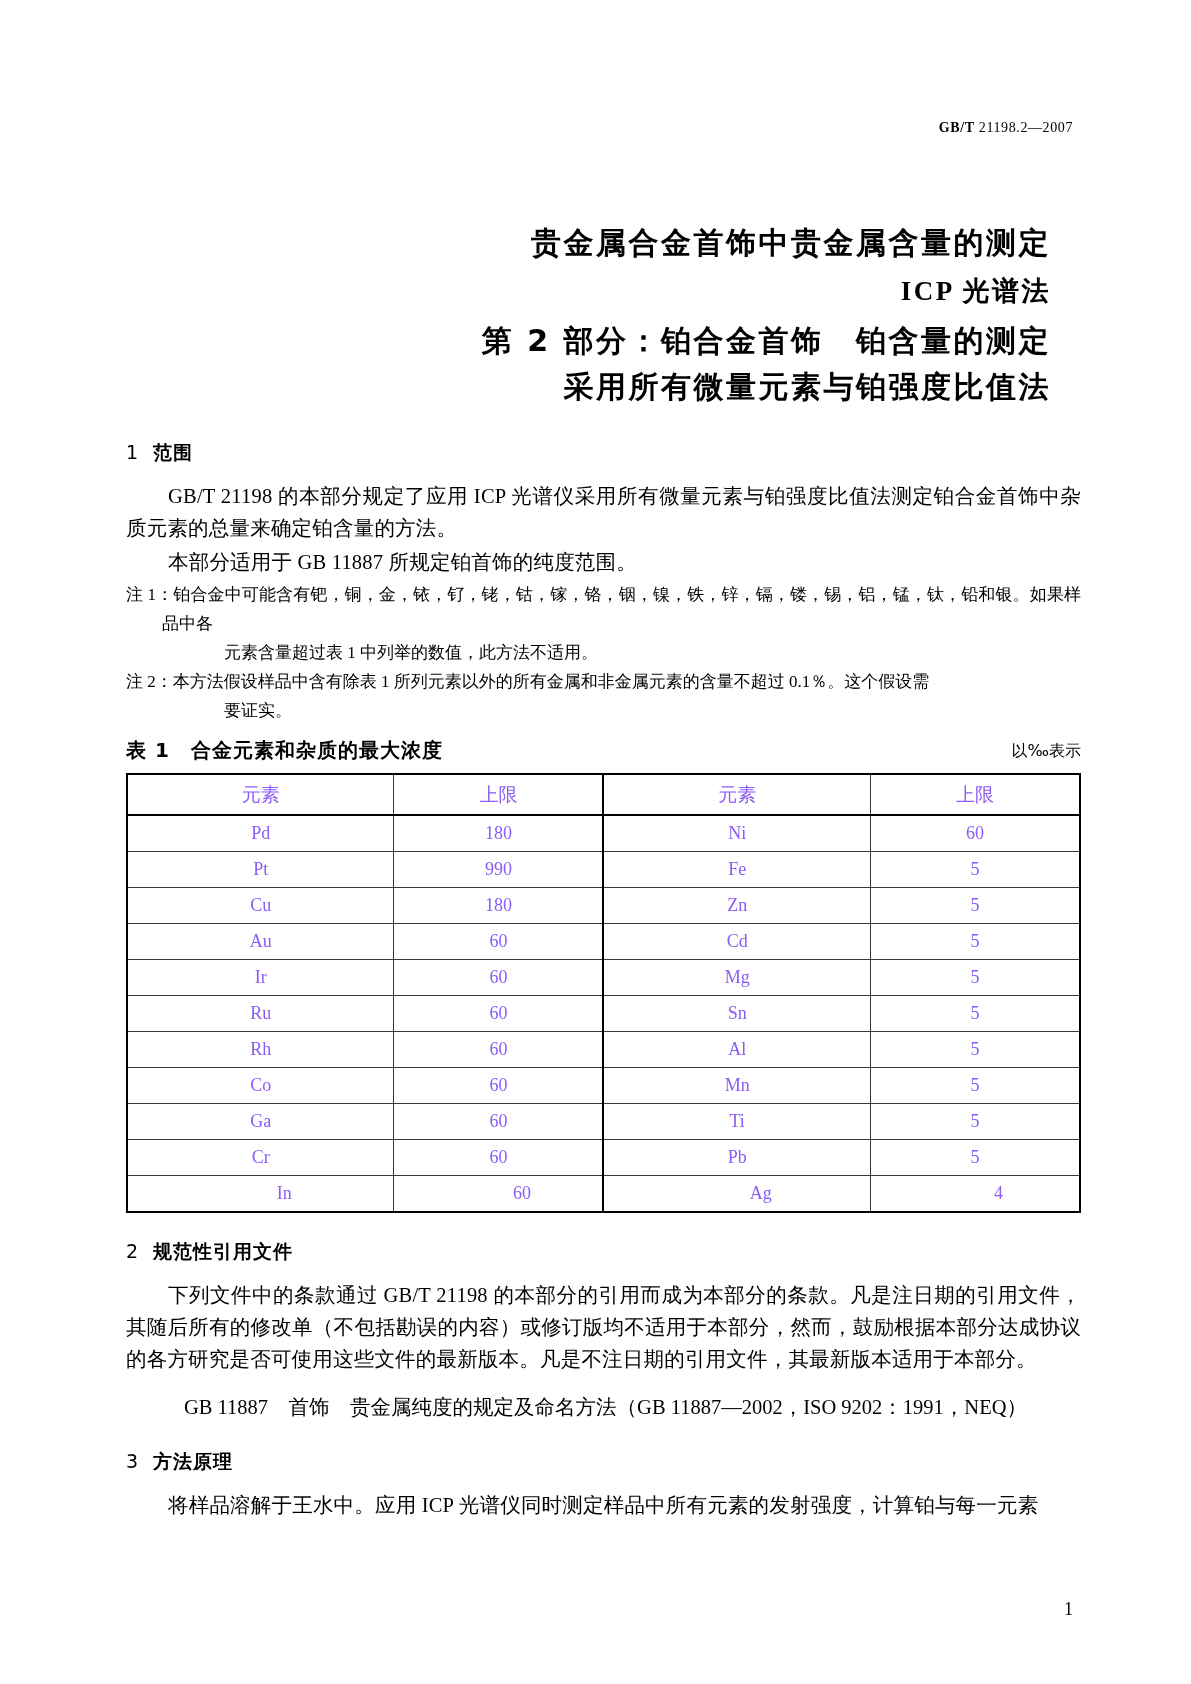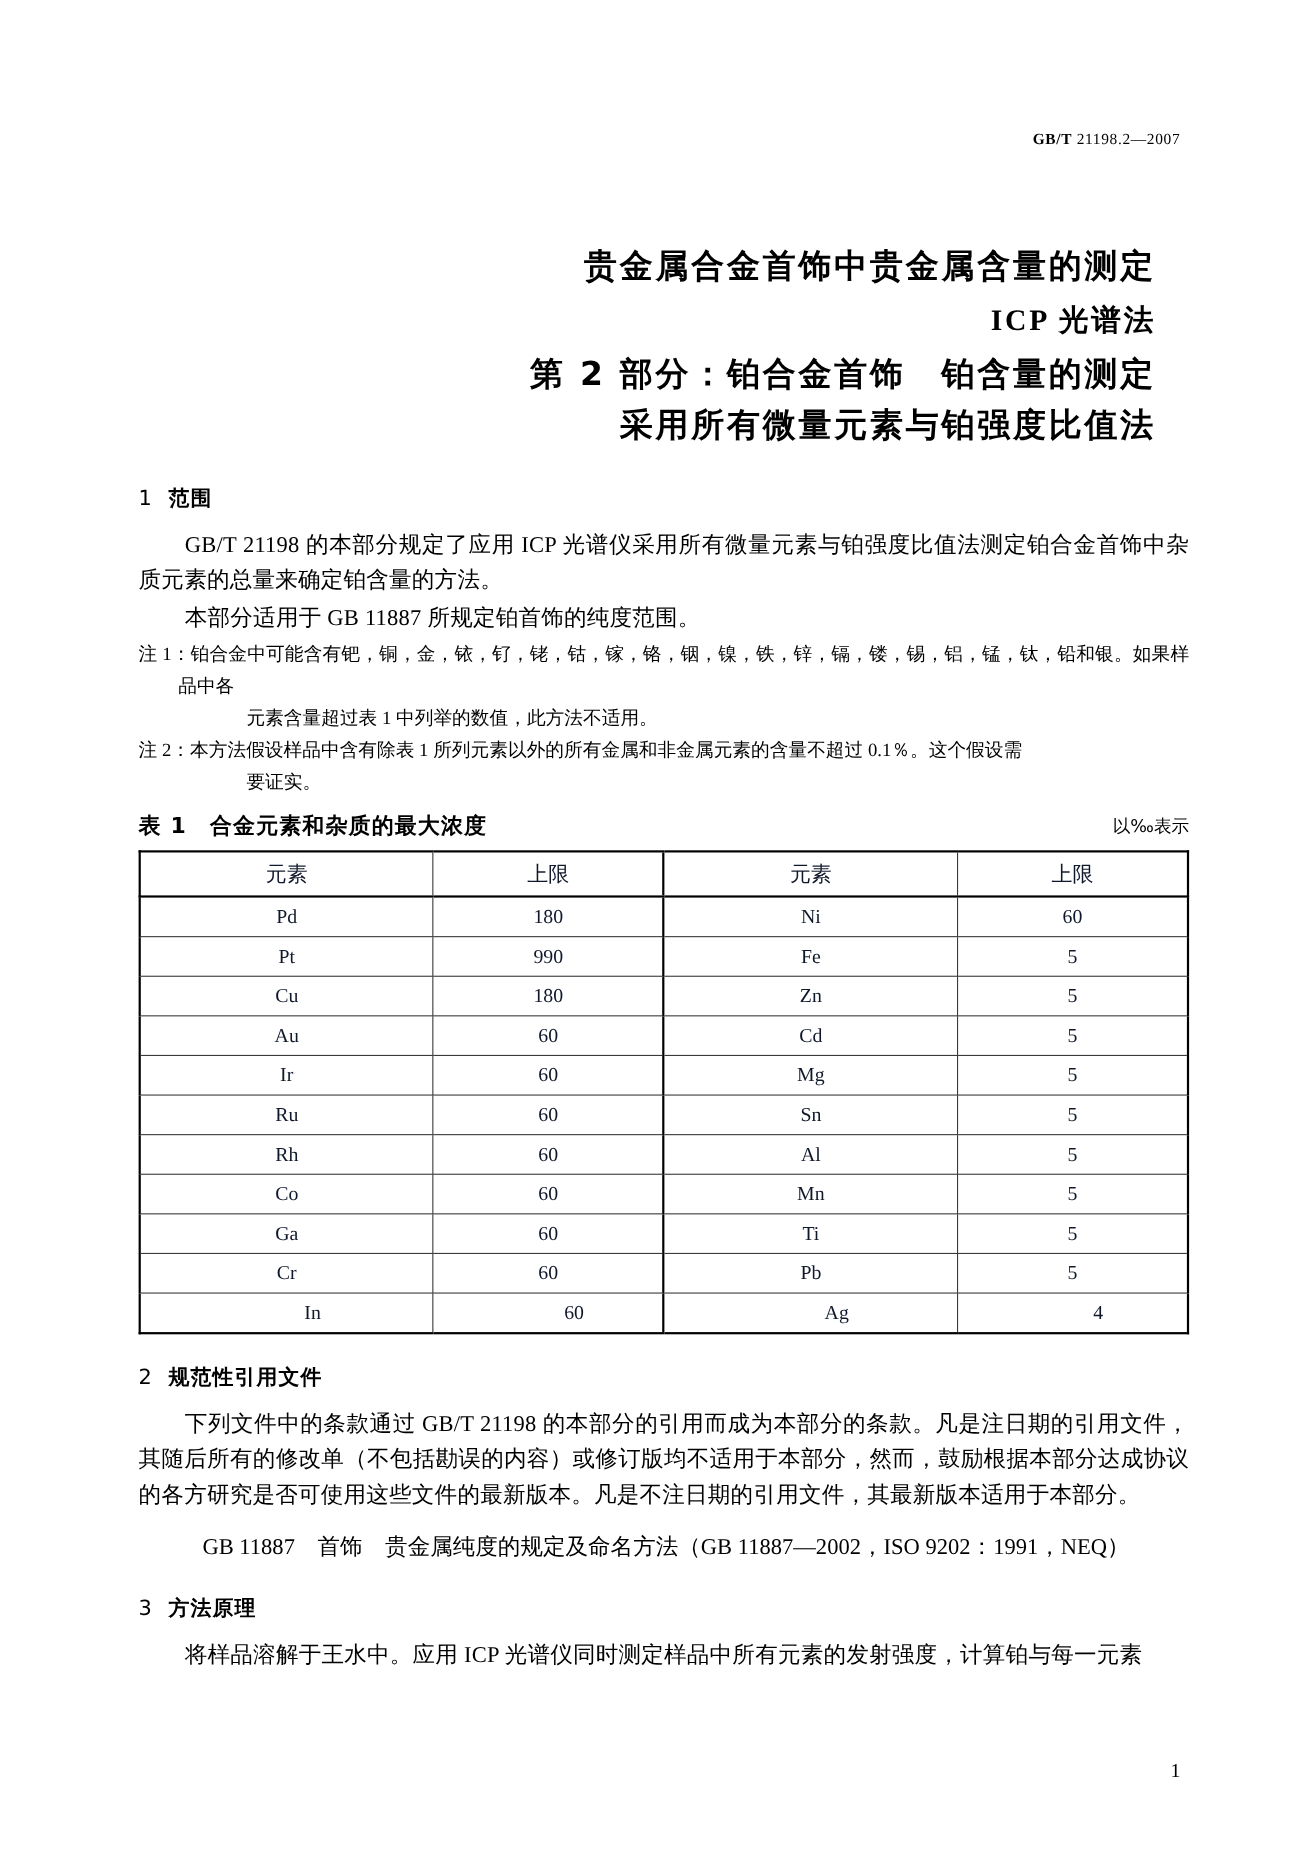--- a/index.html
+++ b/index.html
@@ -139,21 +139,21 @@
     width: 955px;
     table-layout: fixed;
   }
   table.spec td, table.spec th {
     border: 1px solid #3a3a3a;
     text-align: center;
     font-family: "Liberation Serif", "DejaVu Serif", serif;
     font-size: 18px;
     height: 33px;
     font-weight: normal;
-    color: #0f172a;
+    color: #8b5cf6;
   }
   table.spec th {
     font-family: "Liberation Serif", "DejaVu Serif", serif;
     font-size: 19px;
     height: 37px;
   }
   table.spec tr:first-child th {
     border-top: 2px solid #000;
   }
   table.spec tr:first-child th { border-bottom: 2px solid #000; }

